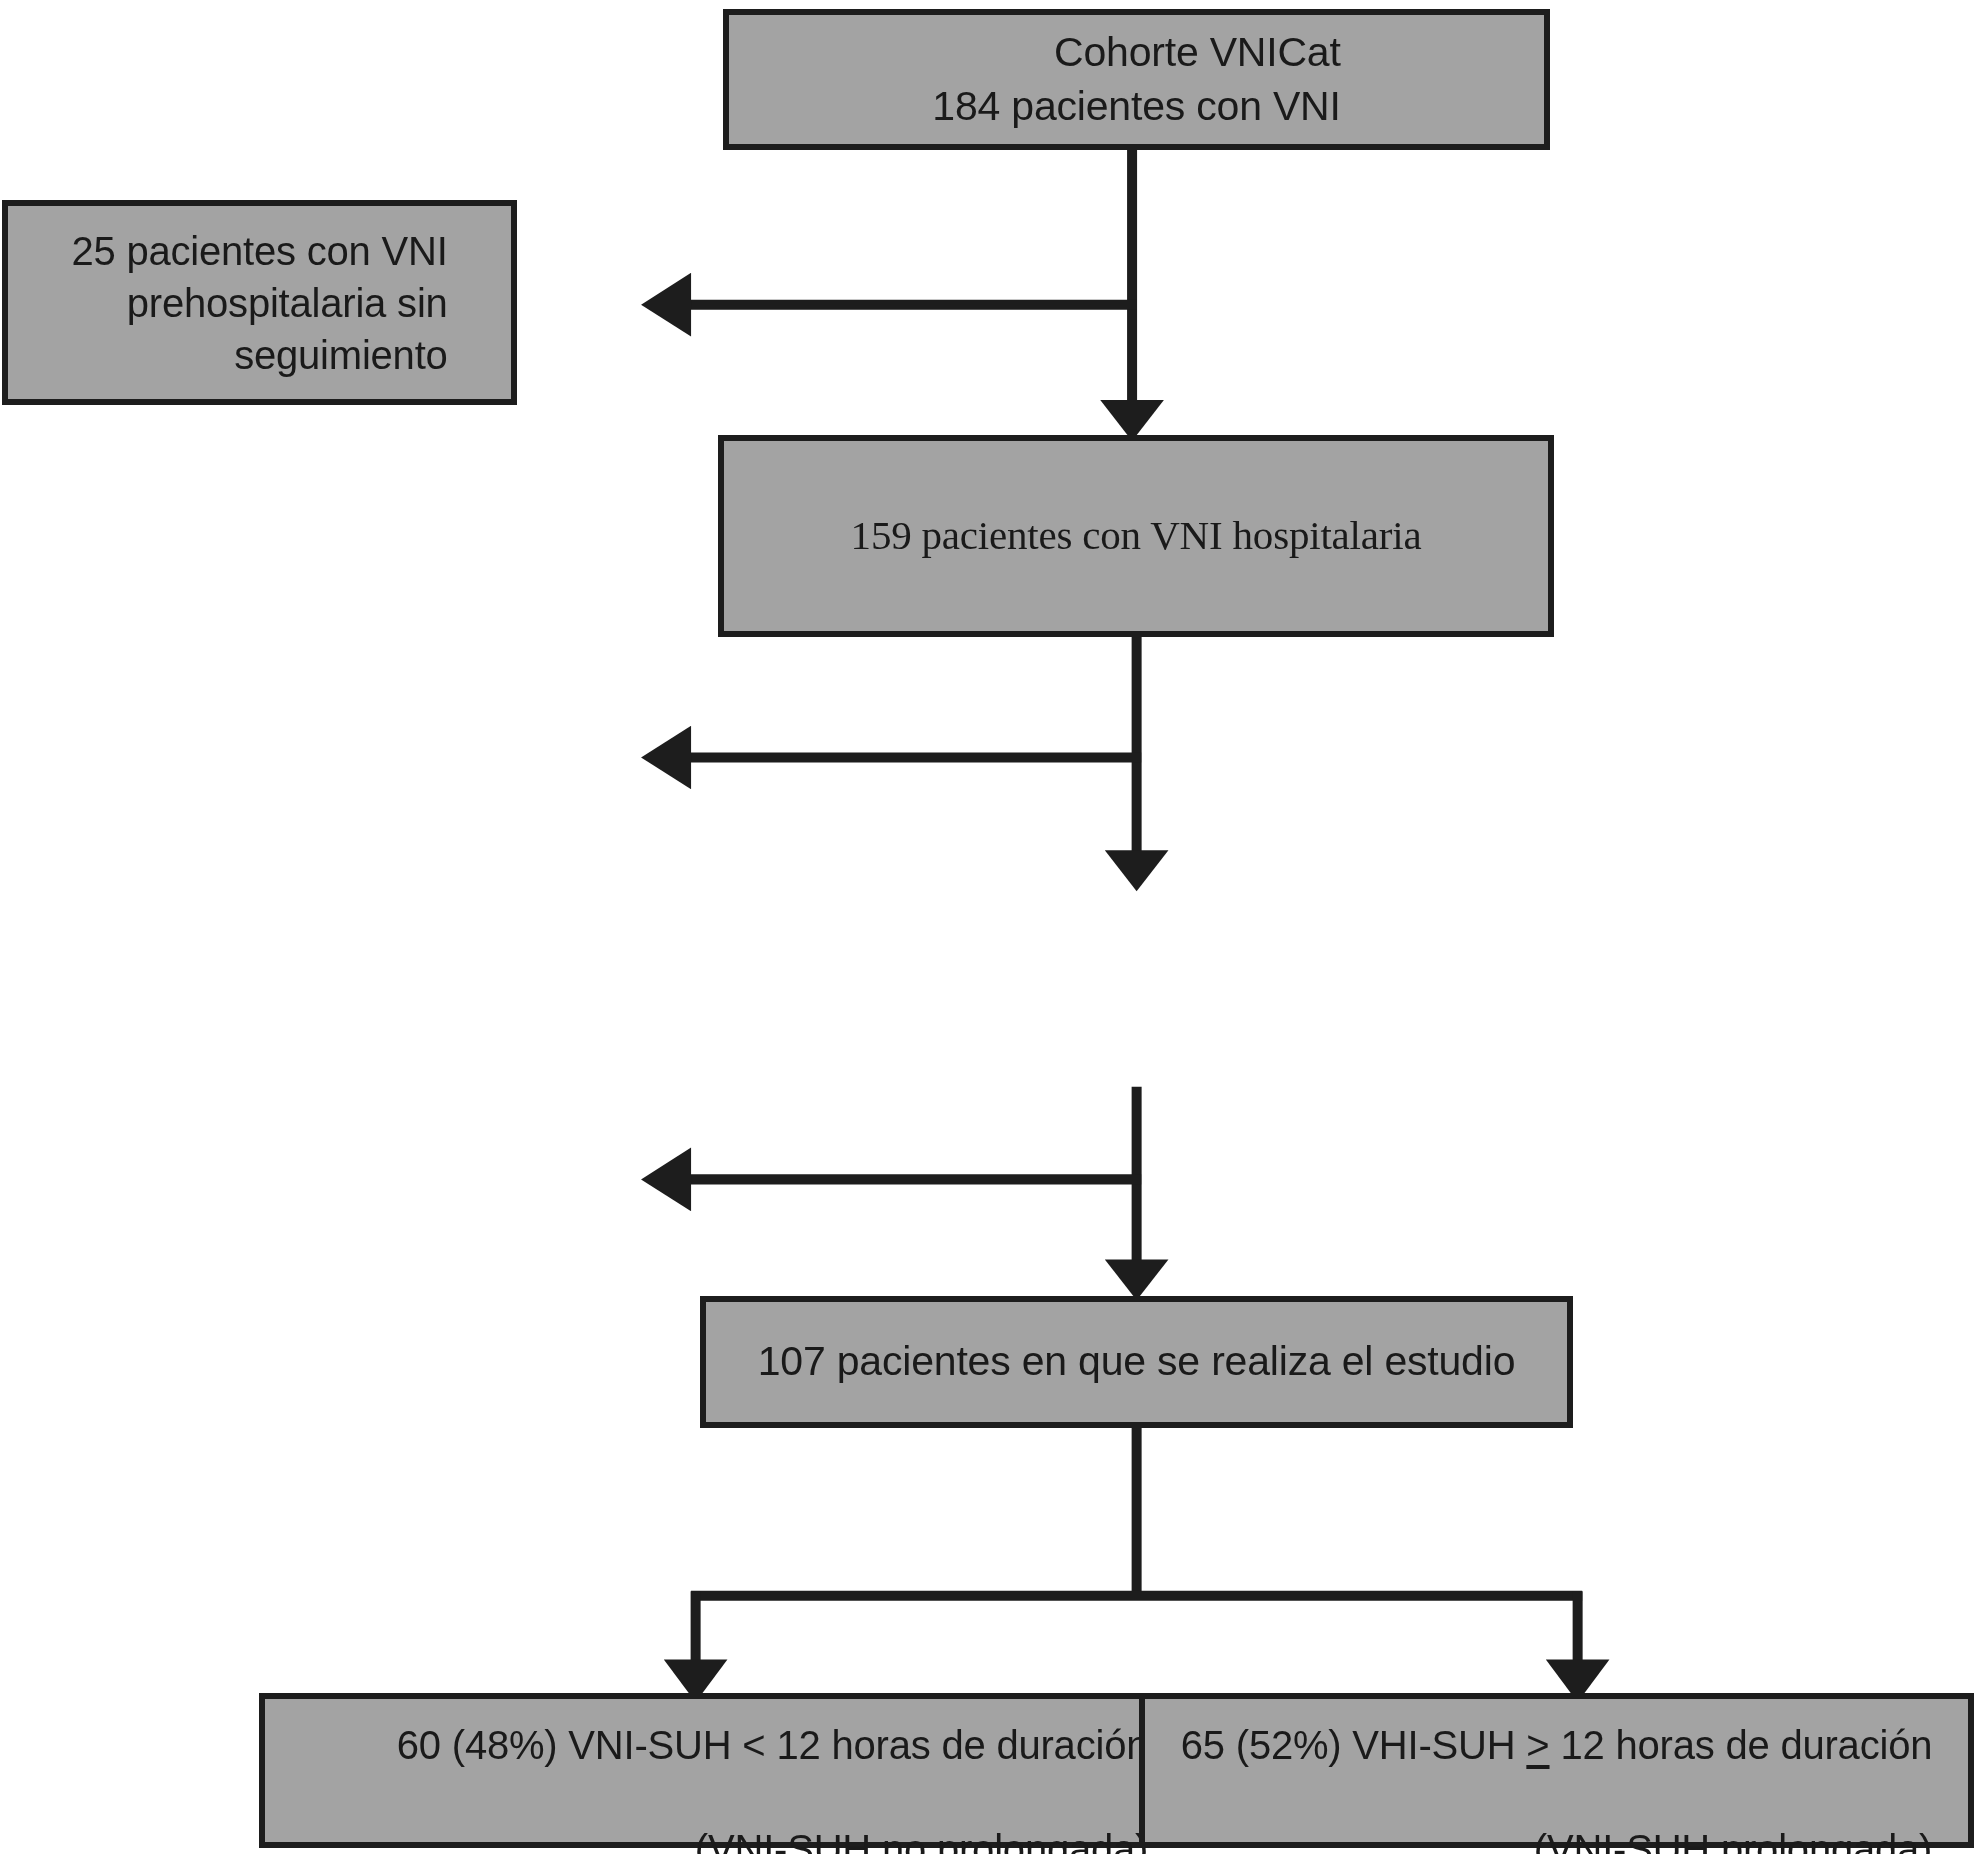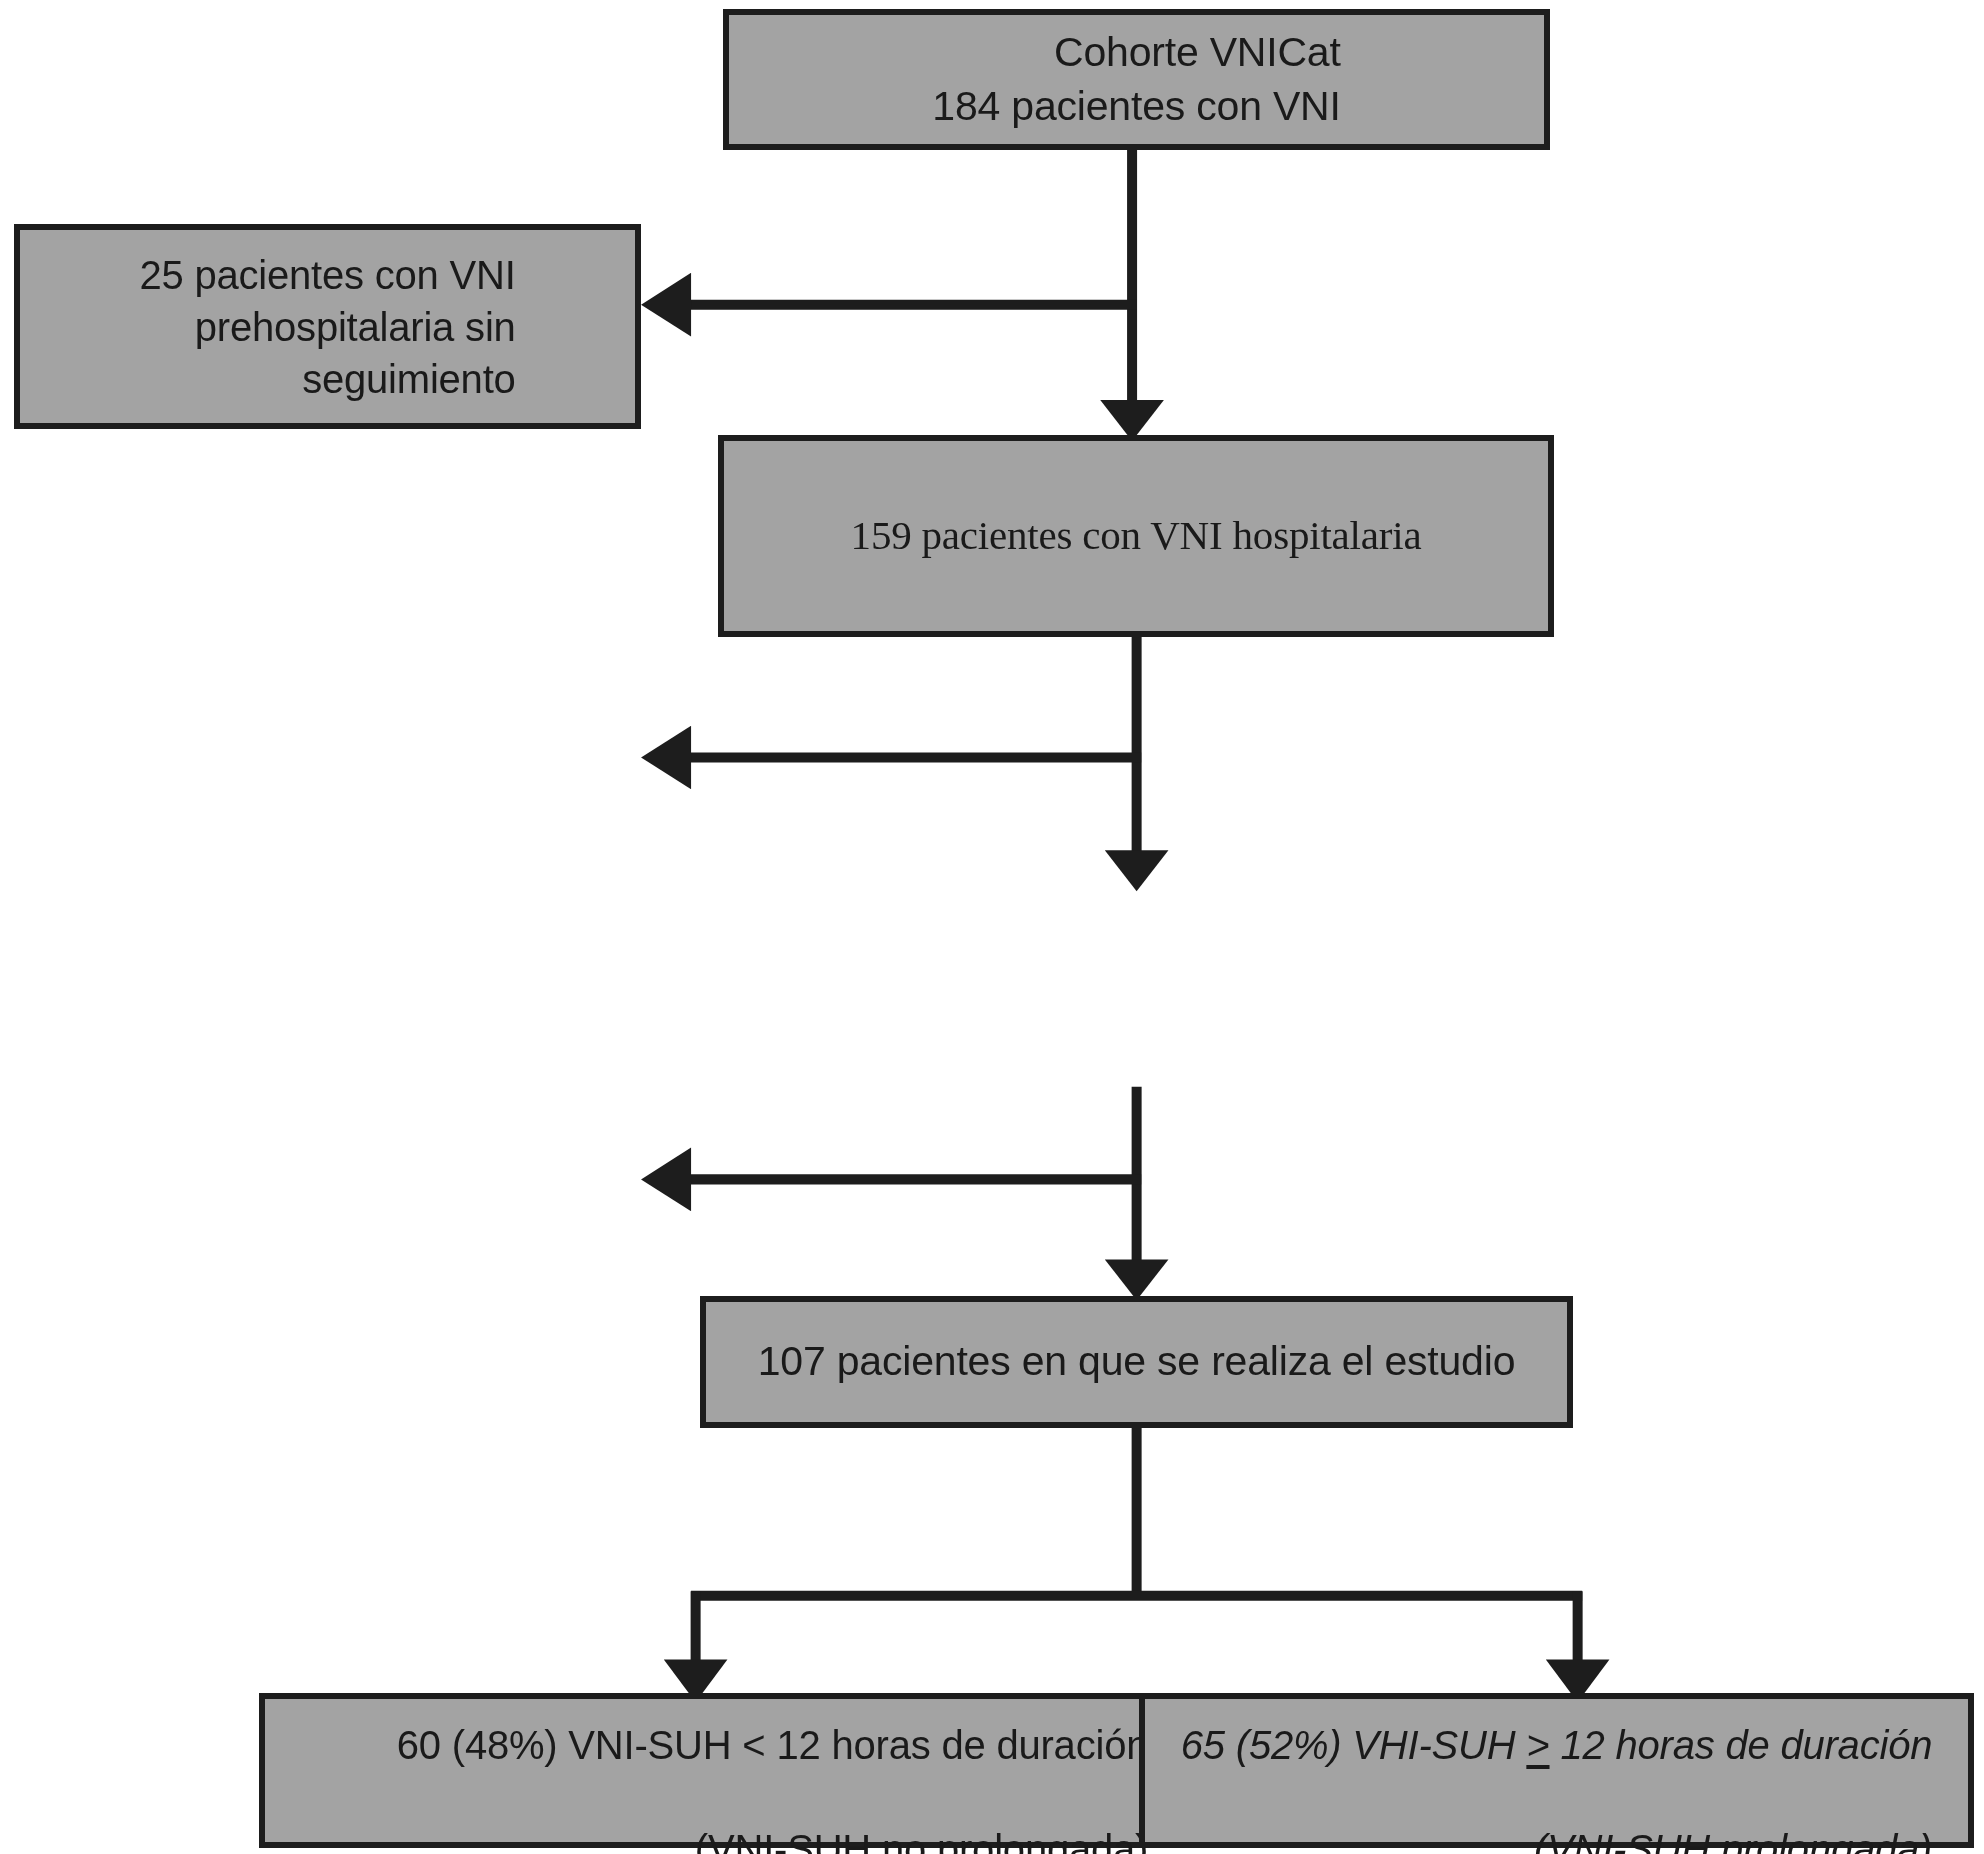--- a/index.html
+++ b/index.html
@@ -79,21 +79,21 @@
     <polygon class="ga" points="730,1825 800,1825 765,1872"></polygon>
     <path class="ge" d="M 1735 1750 L 1735 1840"></path>
     <polygon class="ga" points="1700,1825 1770,1825 1735,1872"></polygon>
   </svg>
 
   <div class="node" style="left:723px; top:9px; width:827px; height:141px;">
     <span class="txt">Cohorte VNICat
 184 pacientes con VNI</span>
   </div>
 
-  <div class="node" style="left:14px; top:200px; width:627px; height:205px; font-size:40px;margin-top:24px;">
+  <div class="node" style="left:2px; top:200px; width:515px; height:205px; font-size:40px;">
     <span class="txt">25 pacientes con VNI
 prehospitalaria sin
 seguimiento</span>
   </div>
 
   <div class="node" style="left:718px; top:435px; width:836px; height:202px;font-family:Liberation Serif, serif;">
     <span class="txt">159 pacientes con VNI hospitalaria</span>
   </div>
 
 
@@ -103,21 +103,21 @@
     <span class="txt">107 pacientes en que se realiza el estudio</span>
   </div>
 
   <div class="node" style="left:259px; top:1693px; width:1027px; height:155px; font-size:40px;">
     <span class="txt">
       <span>60 (48%) VNI-SUH &lt; 12 horas de duración</span><br>
       <span>(VNI-SUH no prolongada)</span>
     </span>
   </div>
 
-  <div class="node" style="left:1139px; top:1693px; width:835px; height:155px; font-size:40px;font-style:italic;">
+  <div class="node" style="left:1139px; top:1693px; width:835px; height:155px; font-size:40px;">
     <span class="txt">
       <span>65 (52%) VHI-SUH </span><span class="ul">&gt;</span><span> 12 horas de duración</span><br>
       <span>(VNI-SUH prolongada)</span>
     </span>
   </div>
 
 </div>
 
 
 </body></html>

